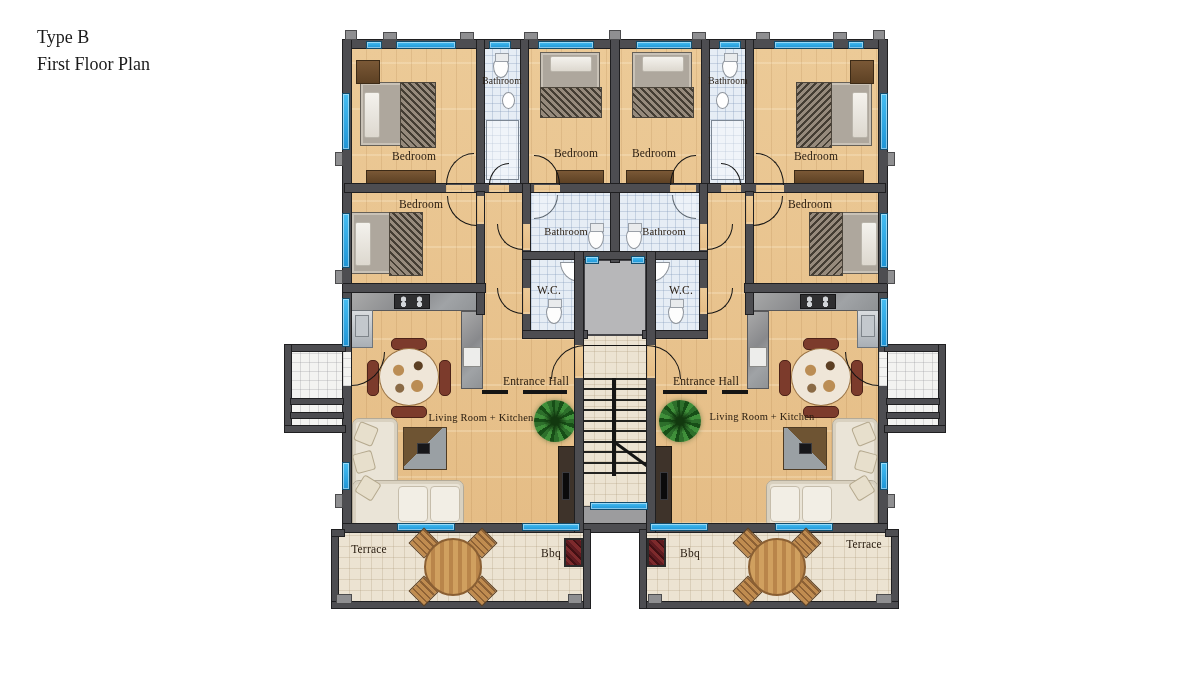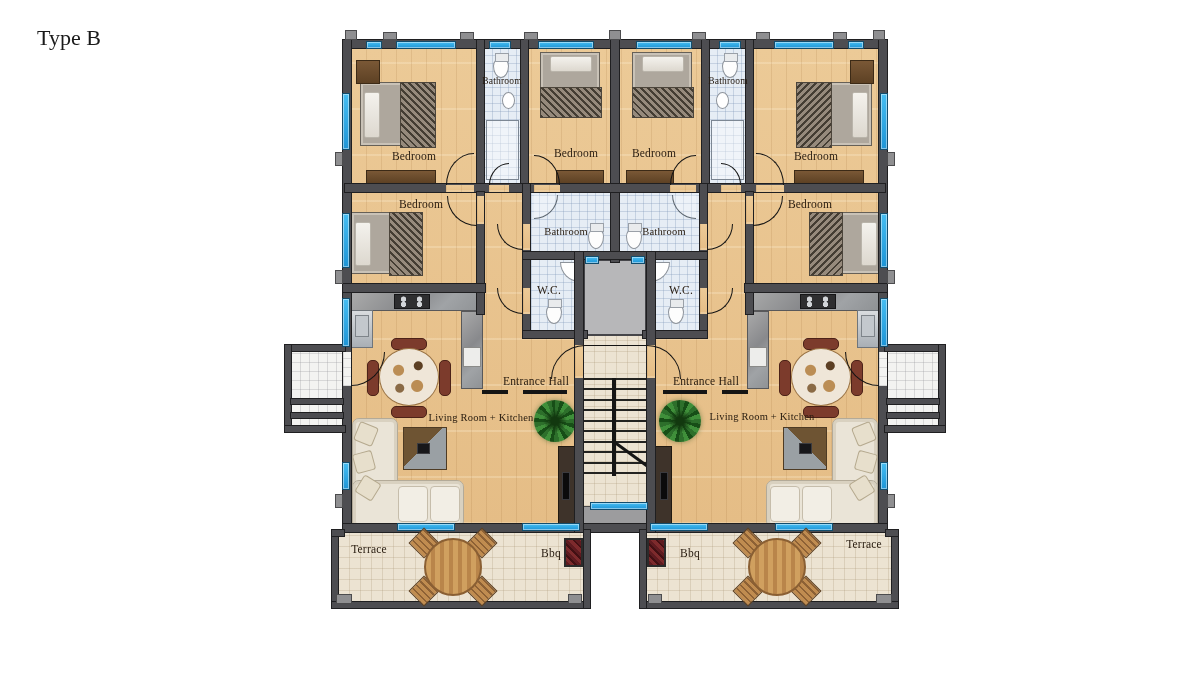--- a/index.html
+++ b/index.html
@@ -96,27 +96,28 @@
   .csinkL{background:#fff;border:1px solid #8d939b;border-radius:0 0 0 100%;box-sizing:border-box;}
   .csinkR{background:#fff;border:1px solid #8d939b;border-radius:0 0 100% 0;box-sizing:border-box;}
   .sharcTL{border-right:1.5px solid #5c6670;border-bottom:1.5px solid #5c6670;border-bottom-right-radius:100%;background:rgba(255,255,255,.30);box-sizing:border-box;}
   .sharcTR{border-left:1.5px solid #5c6670;border-bottom:1.5px solid #5c6670;border-bottom-left-radius:100%;background:rgba(255,255,255,.30);box-sizing:border-box;}
   
   .lbl{position:absolute;transform:translate(-50%,-50%);font-family:"Liberation Serif",serif;
        font-size:11.5px;color:#261a0e;white-space:nowrap;letter-spacing:.2px;}
   .s10{font-size:9.5px;}
   .s11{font-size:10.5px;}
   .title{position:absolute;left:37px;top:24px;font-family:"Liberation Serif",serif;
-         font-size:22px;line-height:27px;color:#1a1a1a;}
+         font-size:18px;line-height:27px;color:#1a1a1a;}
 </style>
 </head>
 <body>
 
 <div class="title">
   <div>Type B</div>
+  <div>First Floor Plan</div>
 </div>
 
 <div class="abs" style="left:0;top:0;width:1200px;height:674px;">
 
   <div class="abs wood" style="left:351px;top:48px;width:528px;height:476px;"></div>
   <div class="abs tilebg" style="left:338px;top:532px;width:246px;height:70px;"></div>
   <div class="abs tilebg" style="left:646px;top:532px;width:246px;height:70px;"></div>
   <div class="abs tilew" style="left:291px;top:351px;width:52px;height:48px;"></div>
   <div class="abs tilew" style="left:291px;top:404px;width:52px;height:9px;"></div>
   <div class="abs tilew" style="left:291px;top:418px;width:52px;height:8px;"></div>

